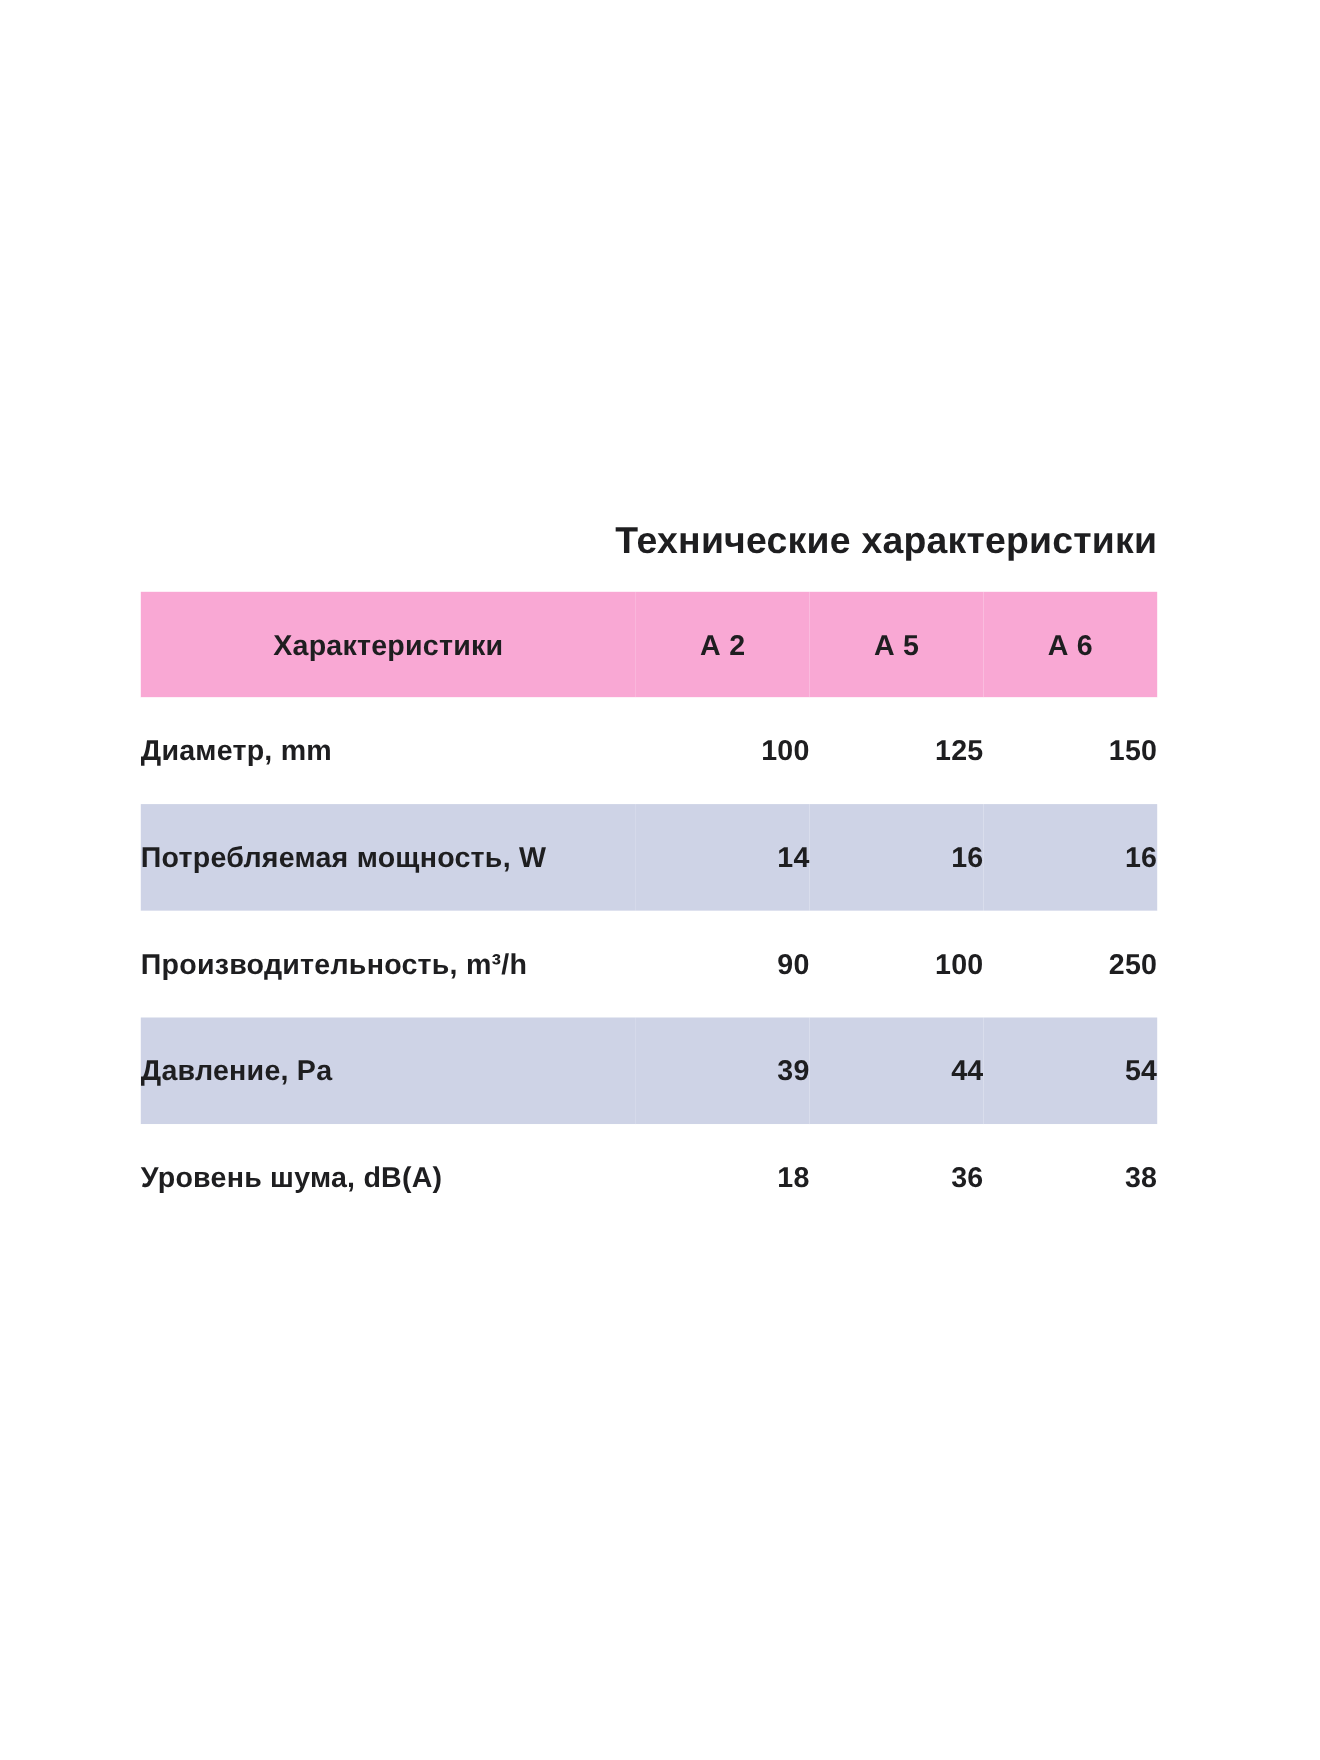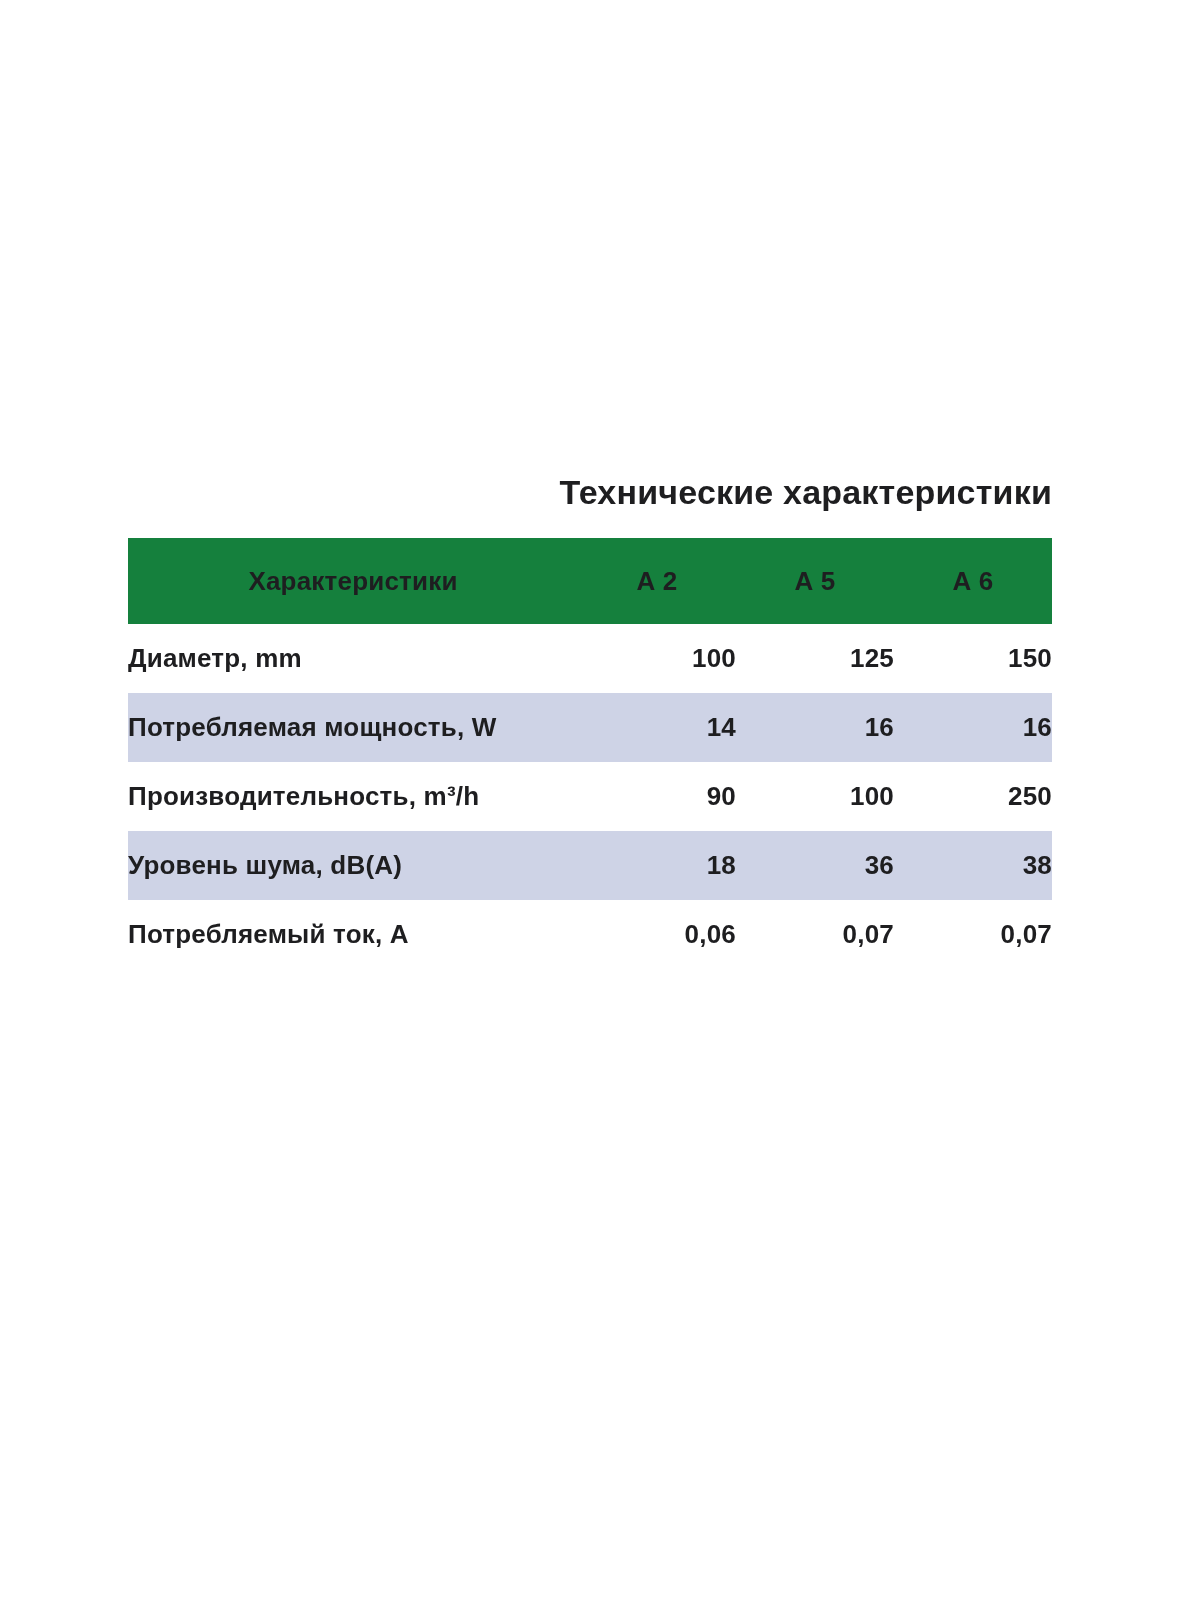--- a/index.html
+++ b/index.html
@@ -39,30 +39,30 @@
     table-layout: fixed;
   }
   table.specs th,
   table.specs td {
     padding: 0;
     font-size: 26px;
     letter-spacing: 0.2px;
     vertical-align: middle;
   }
   thead tr.head-row {
-    background: #15803d;
-    height: 86px;
+    background: #f9a8d4;
+    height: 96px;
   }
   thead th {
     font-weight: 700;
     text-align: center;
   }
   tbody tr.data-row {
     background: #ffffff;
-    height: 69px;
+    height: 97px;
   }
   tbody tr.data-row:nth-child(even) {
     background: #ced3e6;
   }
   td.label-cell {
     text-align: left;
     padding-left: 18px;
     font-weight: 600;
   }
   td.value-cell {
@@ -105,27 +105,27 @@
         <td class="value-cell">16</td>
         <td class="value-cell">16</td>
       </tr>
       <tr class="data-row">
         <td class="label-cell">Производительность, m³/h</td>
         <td class="value-cell">90</td>
         <td class="value-cell">100</td>
         <td class="value-cell">250</td>
       </tr>
       <tr class="data-row">
+        <td class="label-cell">Давление, Pa</td>
+        <td class="value-cell">39</td>
+        <td class="value-cell">44</td>
+        <td class="value-cell">54</td>
+      </tr>
+      <tr class="data-row">
         <td class="label-cell">Уровень шума, dB(A)</td>
         <td class="value-cell">18</td>
         <td class="value-cell">36</td>
         <td class="value-cell">38</td>
-      </tr>
-      <tr class="data-row">
-        <td class="label-cell">Потребляемый ток, А</td>
-        <td class="value-cell">0,06</td>
-        <td class="value-cell">0,07</td>
-        <td class="value-cell">0,07</td>
       </tr>
     </tbody>
   </table>
 
 </div>
 
 </body></html>

